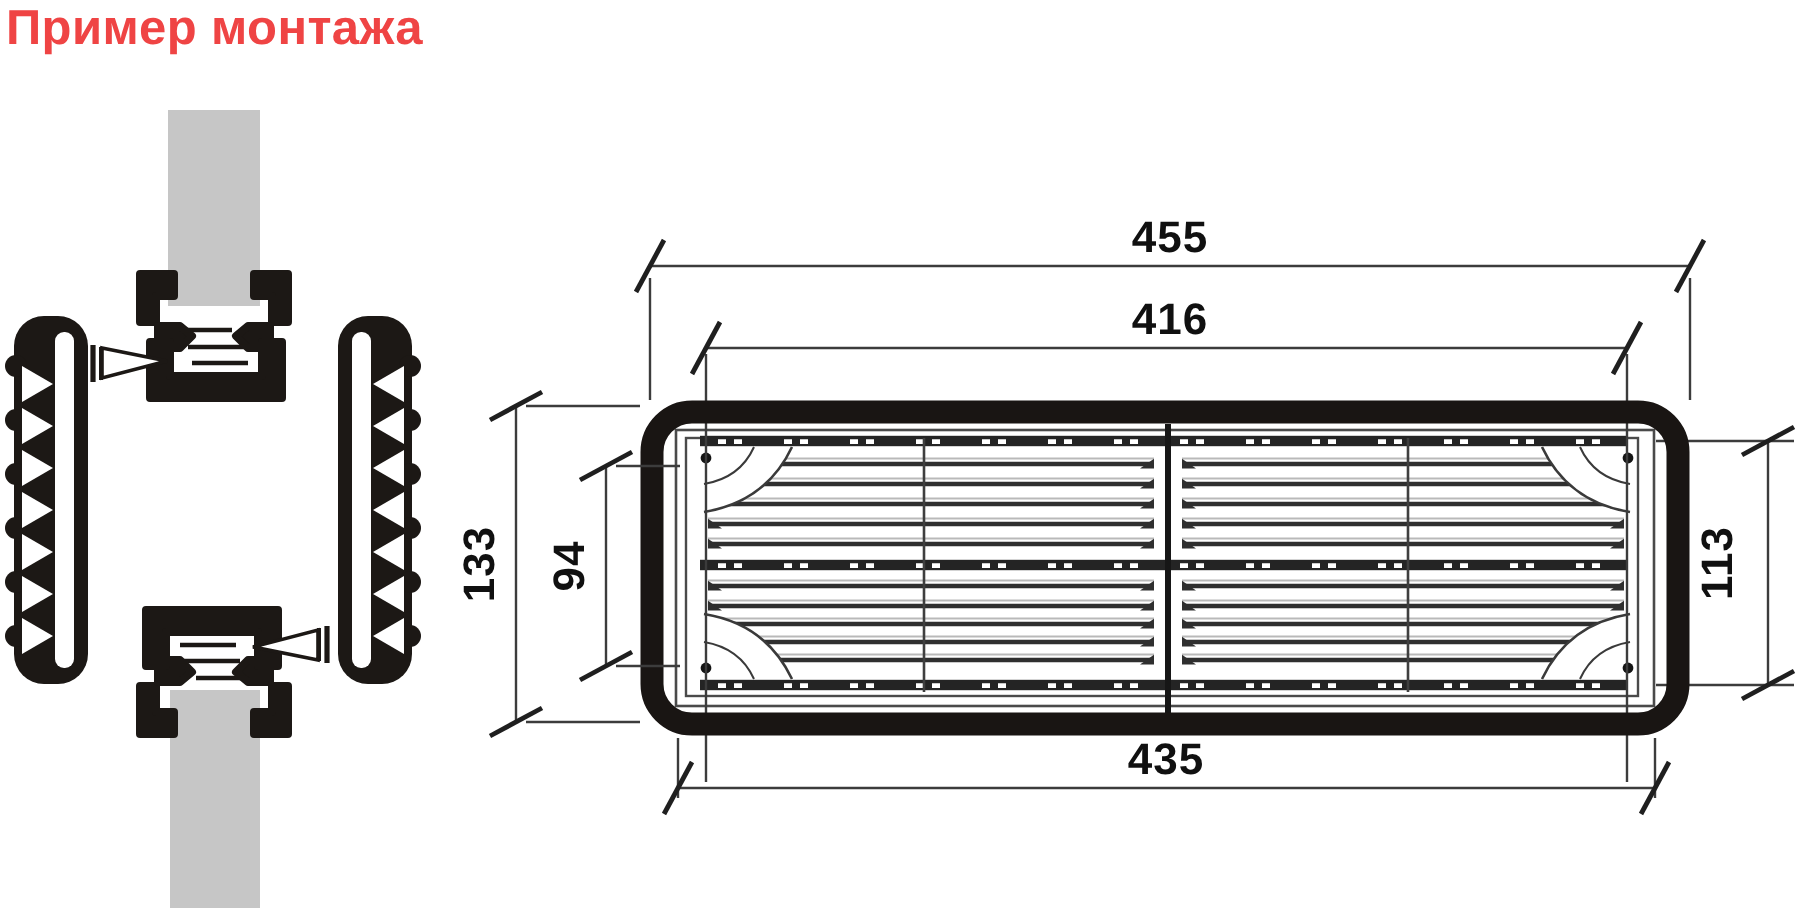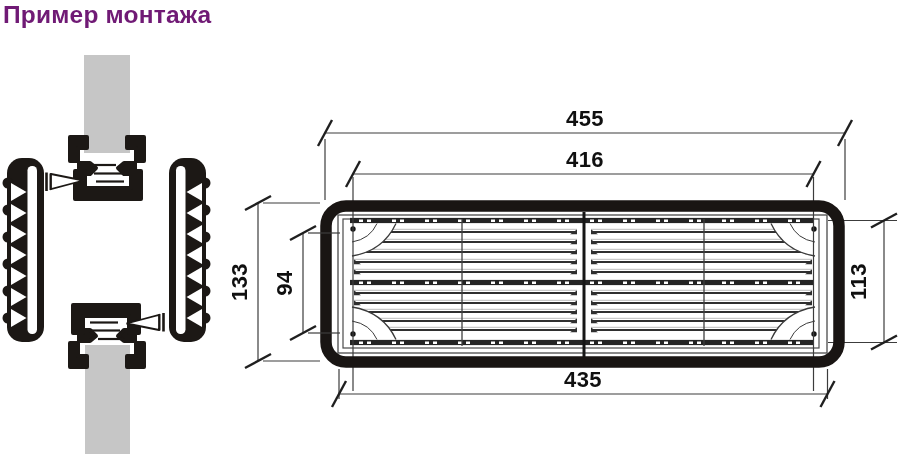--- a/index.html
+++ b/index.html
@@ -5,21 +5,21 @@
   html,body{margin:0;padding:0;background:#ffffff;}
   .stage{
     position:relative;
     width:900px;height:454px;
     background:#ffffff;
     overflow:hidden;
     font-family:"Liberation Sans", sans-serif;
   }
   .page-title{
     position:absolute;left:3px;top:0px;
-    font-size:24.5px;font-weight:bold;color:#701a75;
+    font-size:24.5px;font-weight:bold;color:#ef4444;
     letter-spacing:0.2px;
     line-height:30px;
   }
   svg{position:absolute;left:0;top:0;}
   .ink{fill:#1c1815;}
   .thin{stroke:#3f3f3f;stroke-width:1.3;fill:none;}
   .dimline{stroke:#3c3c3c;stroke-width:1.2;fill:none;}
   .tick{stroke:#1f1f1f;stroke-width:2.4;}
   .dimtext{
     font-family:"Liberation Sans", sans-serif;

